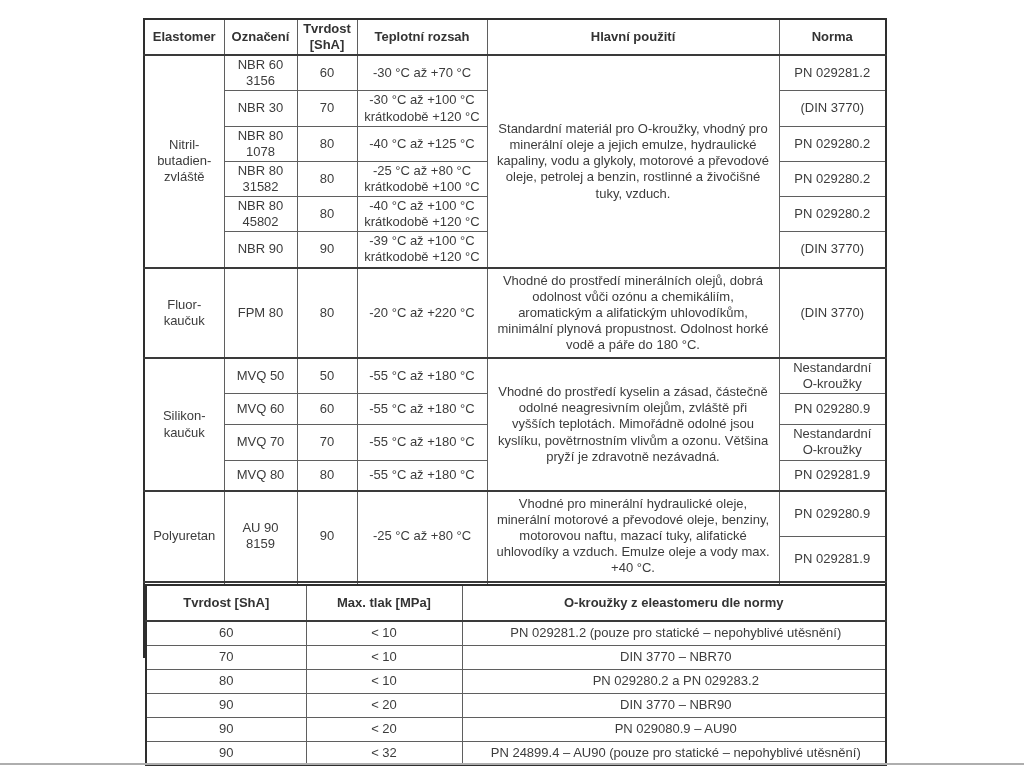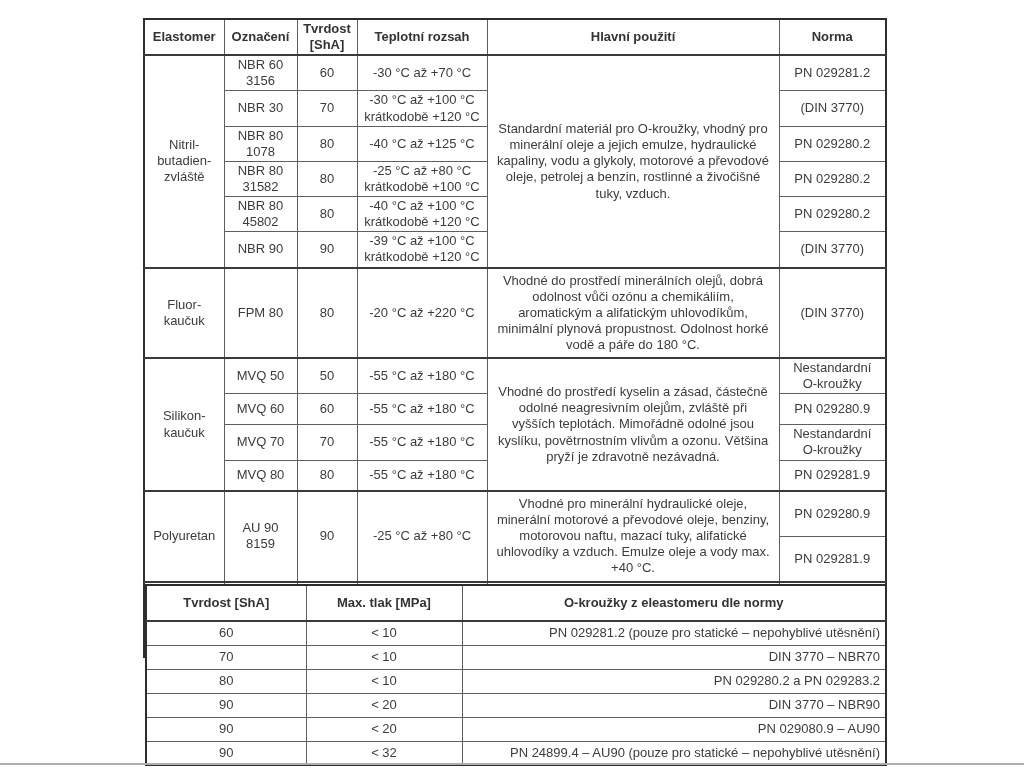--- a/index.html
+++ b/index.html
@@ -15,21 +15,21 @@
   th,td{
     border:1px solid #5f5f5f;font-size:13px;line-height:1.24;
     padding:1px 5px;vertical-align:middle;overflow:hidden;
   }
   th{font-weight:bold;color:#333333;}
   thead th{border-bottom:2px solid #3a3a3a;height:32px;text-align:center;}
   tr.sec > td{border-top:2px solid #3a3a3a;}
   .pre{white-space:pre-line;}
   .c{text-align:center;}
   .desc{text-align:center;padding:4px 8px;}
-  .l{text-align:right;padding-left:9px;}
+  .l{text-align:center;padding-left:9px;}
   tr.h31{height:31px;}
   tr.h82{height:84px;}
   tr.h33{height:33px;}
   tr.h73{height:75px;}
   tr.h24{height:24px;}
   .bottom-line{position:absolute;left:0;top:763px;width:1024px;height:2px;background:#aeaeae;}
 </style>
 </head>
 <body>
 

